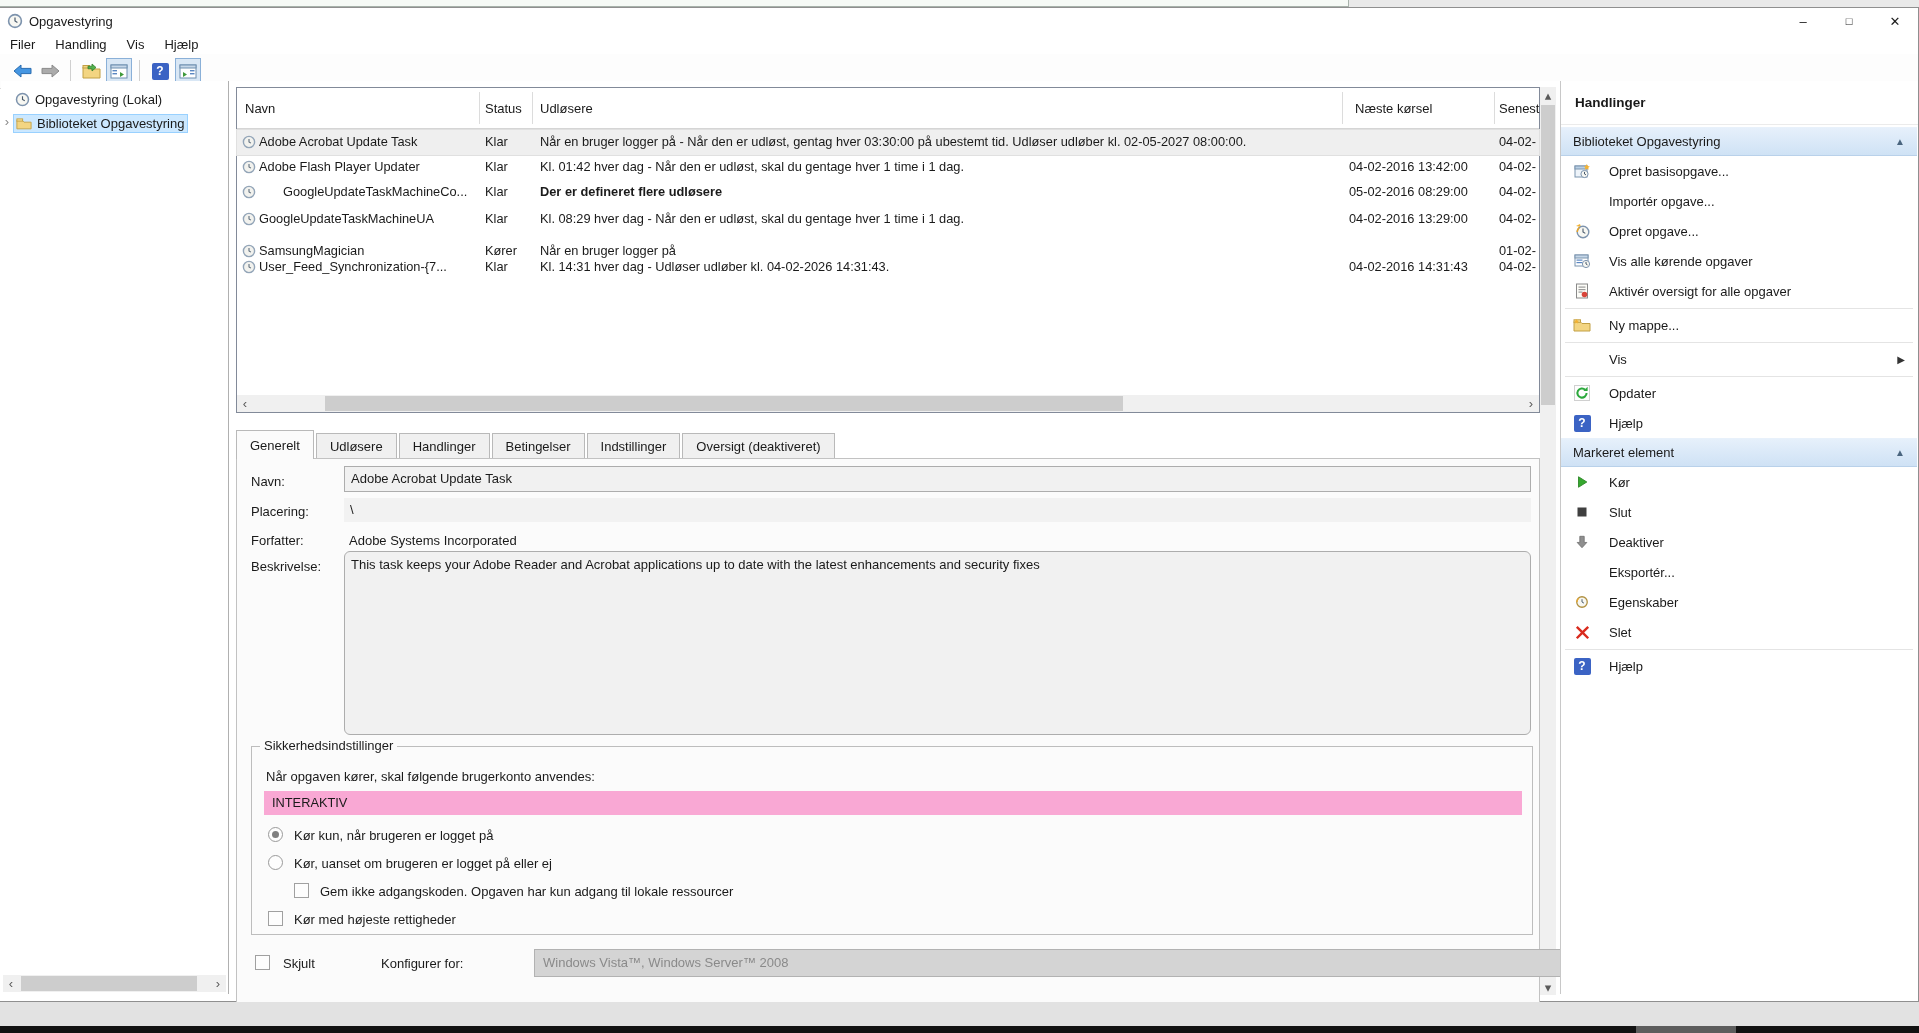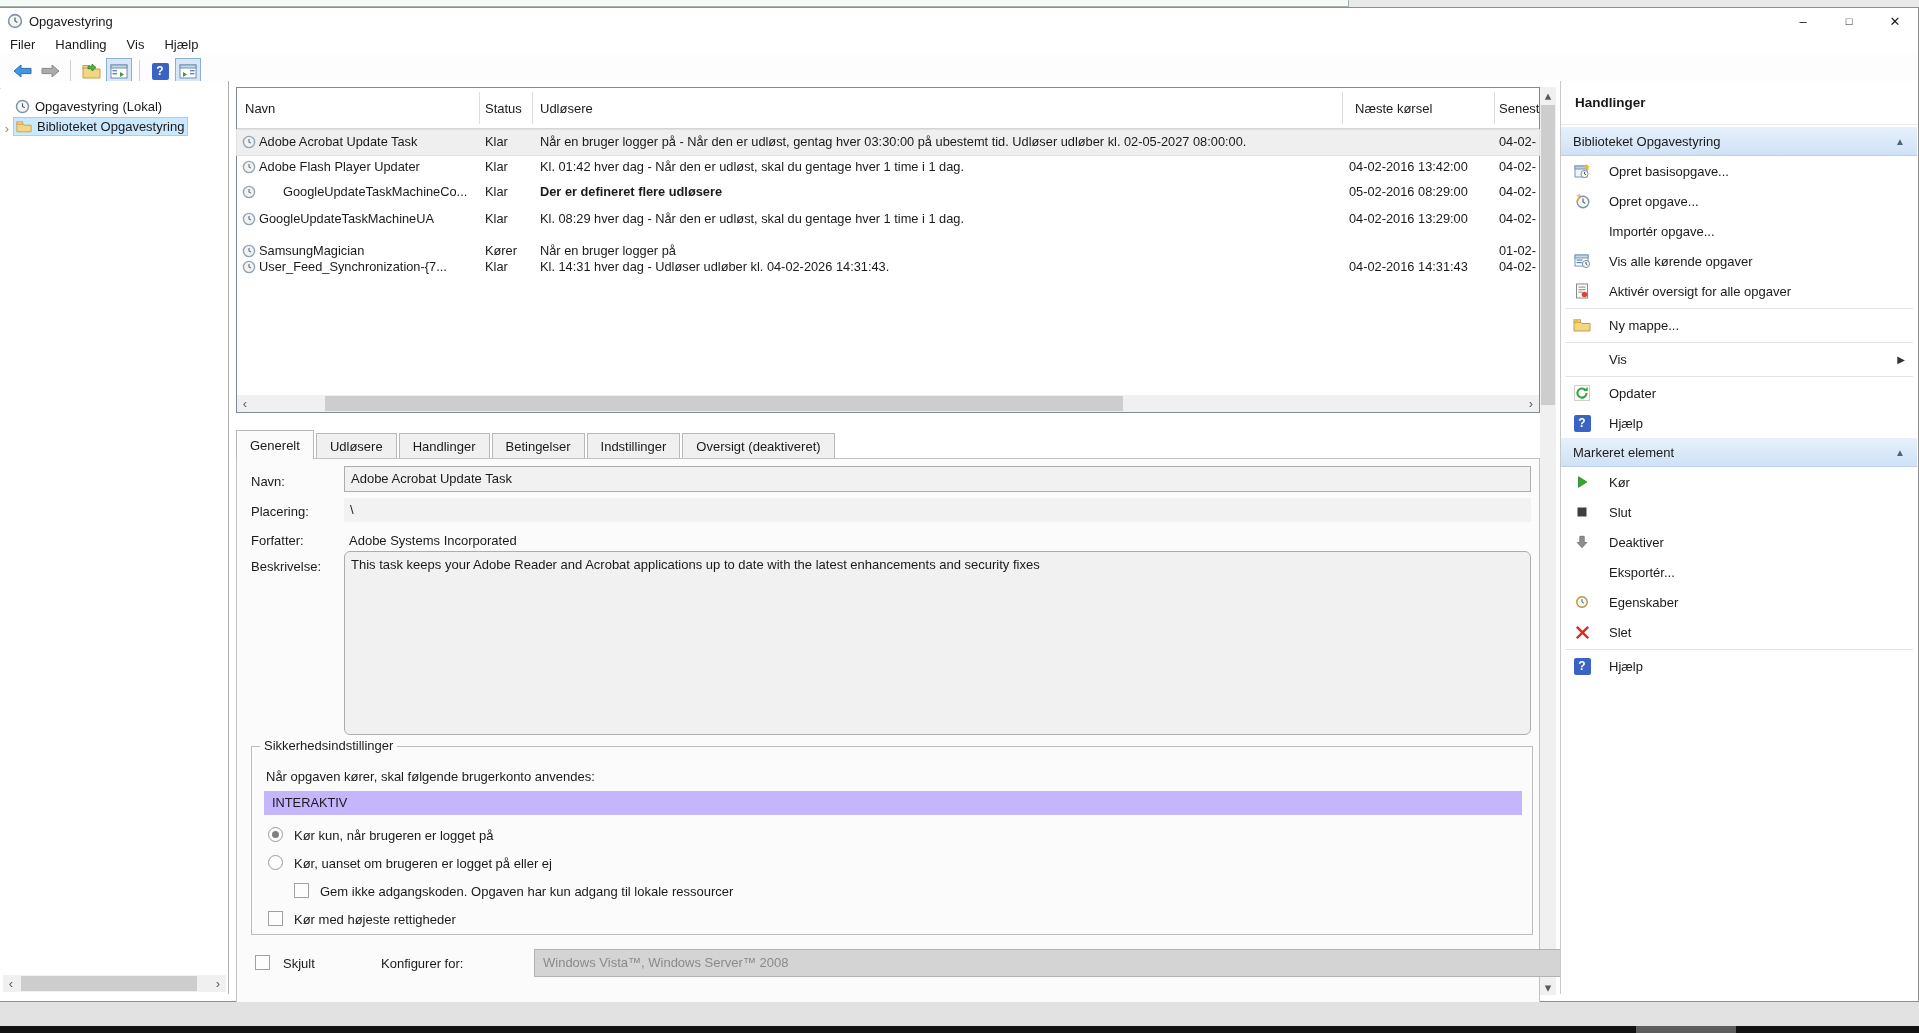--- a/index.html
+++ b/index.html
@@ -26,21 +26,21 @@
     display:flex; align-items:center; }
   .menu-item { padding:2px 10px; font-size:13px; }
   .toolbar { position:absolute; left:0; top:46px; right:0; height:35px; background:#fdfdfd;
     border-bottom:1px solid #dcdcdc; display:flex; align-items:center; padding-left:8px; }
   .tb-btn { width:26px; height:26px; display:flex; align-items:center; justify-content:center; margin:0 1px; }
   .tb-btn.toggled { background:#d9e7f5; border:1px solid #8ab0d8; }
   .tb-sep { width:1px; height:22px; background:#d0d0d0; margin:0 6px; }
   
   .tree-pane { position:absolute; left:1px; top:81px; width:228px; height:913px; background:#fff;
     border-right:1px solid #b0b0b0; }
-  .tree-row { position:absolute; left:0; right:2px; height:22px; display:flex; align-items:flex-end; }
+  .tree-row { position:absolute; left:0; right:2px; height:22px; display:flex; align-items:flex-start; }
   .tree-expander { width:12px; text-align:center; color:#8a8a8a; font-size:13px; }
   .tree-label { margin-left:5px; white-space:nowrap; }
   .tree-row.selected .tree-sel { background:#cce8ff; border:1px solid #99d1ff; display:flex;
     align-items:center; padding:1px 3px 1px 2px; }
   .hscroll { position:absolute; bottom:2px; height:17px; background:#f0f0f0; display:flex; align-items:center; }
   .scroll-arrow { width:16px; height:17px; display:flex; align-items:center; justify-content:center;
     color:#5a5a5a; font-size:13px; line-height:1; }
   .scroll-track { position:relative; flex:1; height:17px; }
   .scroll-thumb { position:absolute; top:1px; height:15px; background:#cdcdcd; }
   
@@ -65,21 +65,21 @@
   .tab.active { height:29px; background:#fbfbfb; position:relative; z-index:2; padding-top:7px; }
   .details { position:absolute; left:7px; top:377px; width:1304px; height:654px;
     background:#fbfbfb; border:1px solid #c2c2c2; }
   .fld-label { position:absolute; font-size:13px; white-space:nowrap; }
   .textbox { position:absolute; background:#f1f1f1; border:1px solid #adadad; font-size:13px;
     padding:4px 6px; overflow:hidden; white-space:nowrap; }
   .flatband { position:absolute; background:#f2f2f2; font-size:13px; padding:4px 6px; }
   .descbox { white-space:normal; line-height:1.35;border-radius:6px; }
   .groupbox { position:absolute; border:1px solid #bdbdbd; }
   .groupbox-legend { position:absolute; top:-9px; left:8px; background:#fbfbfb; padding:0 4px; font-size:13px; }
-  .accountband { position:absolute; background:#c4b5fd; font-size:12.8px; padding:4px 8px; }
+  .accountband { position:absolute; background:#f9a8d4; font-size:12.8px; padding:4px 8px; }
   .radio { position:absolute; width:15px; height:15px; border:1px solid #9a9a9a; border-radius:50%;
     background:#fdfdfd; }
   .radio.checked::after { content:""; position:absolute; left:3px; top:3px; width:7px; height:7px;
     border-radius:50%; background:#7f7f7f; }
   .checkbox { position:absolute; width:15px; height:15px; border:1px solid #a0a0a0; background:#fdfdfd; }
   .combo { position:absolute; background:#d4d4d4; border:1px solid #b2b2b2; color:#8a8a8a;
     font-size:13px; padding:5px 8px; }
   .combo-arrow { position:absolute; right:8px; top:6px; color:#6d6d6d; font-size:11px; }
   
   .actions-pane { position:absolute; left:1560px; top:81px; width:358px; height:913px;
@@ -396,33 +396,33 @@
               <rect x="1" y="3" width="12" height="11" fill="#eef4fa" stroke="#7a94ae"></rect>
               <rect x="1" y="3" width="12" height="3" fill="#b9cfe4" stroke="#7a94ae"></rect>
               <path d="M12.8 1 l1 2 2 .4 -1.5 1.4 .4 2 -1.9-1 -1.9 1 .4-2 -1.5-1.4 2-.4 Z" fill="#f2b234"></path>
               <circle cx="10.5" cy="11" r="3.6" fill="#f7f7f2" stroke="#7d93ad"></circle>
               <path d="M10.5 8.9 V11 L12 11.9" stroke="#49596b" fill="none"></path>
             </svg>
         </span>
         <span class="action-label">Opret basisopgave...</span>
       </div>
       <div class="action-item">
+        <span class="action-icon"></span>
+        <span class="action-label">Importér opgave...</span>
+      </div>
+      <div class="action-item">
         <span class="action-icon">
           <svg width="16" height="16" viewBox="0 0 16 16">
               <path d="M2 3 l4-2 1 3 Z" fill="#f2b234"></path>
               <circle cx="9" cy="9" r="5.8" fill="#f7f7f2" stroke="#7d93ad" stroke-width="1.4"></circle>
               <path d="M9 5.6 V9 L11.3 10.4" stroke="#49596b" stroke-width="1.1" fill="none"></path>
               <path d="M3.2 9 a5.8 5.8 0 0 1 2-4.4" stroke="#e8a62c" stroke-width="1.6" fill="none"></path>
             </svg>
         </span>
         <span class="action-label">Opret opgave...</span>
-      </div>
-      <div class="action-item">
-        <span class="action-icon"></span>
-        <span class="action-label">Importér opgave...</span>
       </div>
       <div class="action-item">
         <span class="action-icon">
           <svg width="17" height="16" viewBox="0 0 17 16">
               <rect x="1" y="2" width="13" height="11" fill="#fff" stroke="#7a94ae"></rect>
               <rect x="1" y="2" width="13" height="3" fill="#c6d7e8" stroke="#7a94ae"></rect>
               <rect x="2.5" y="6.5" width="6" height="1.2" fill="#5b87c2"></rect>
               <rect x="2.5" y="9" width="6" height="1.2" fill="#5b87c2"></rect>
               <circle cx="12" cy="11" r="3.6" fill="#f7f7f2" stroke="#7d93ad"></circle>
               <path d="M12 8.9 V11 L13.5 11.9" stroke="#49596b" fill="none"></path>

